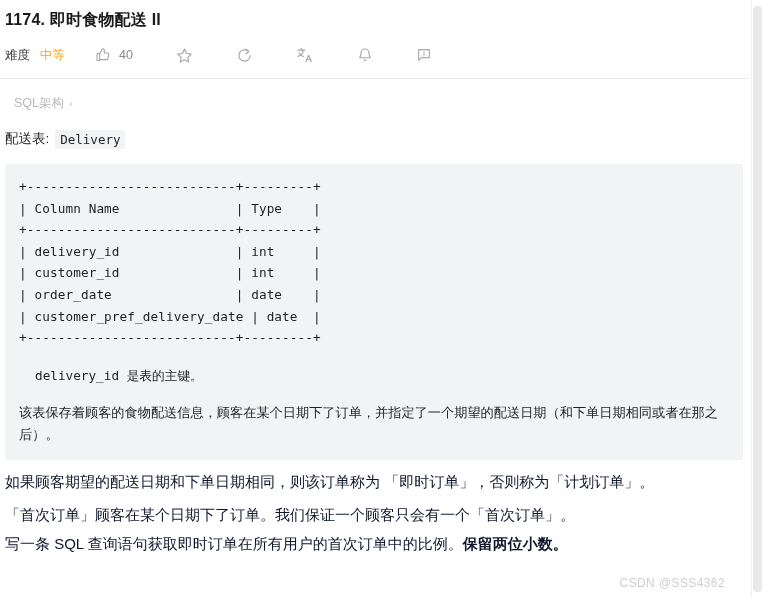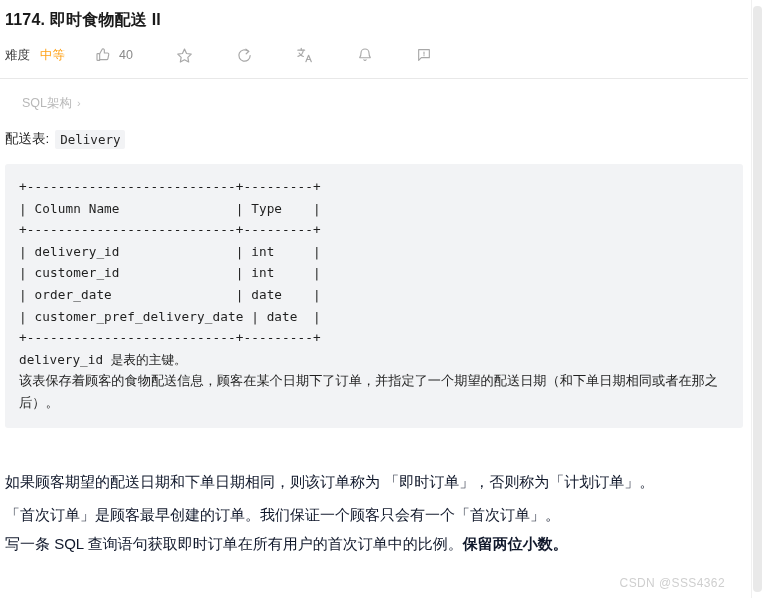--- a/index.html
+++ b/index.html
@@ -82,21 +82,21 @@
     left: 0px;
     top: 78px;
     width: 748px;
     height: 1px;
     background: #e8e8e8;
   }
 
   
   .sql-schema {
     position: absolute;
-    left: 22px;
+    left: 14px;
     top: 95px;
     font-size: 12.5px;
     color: #b8b8b8;
     display: flex;
     align-items: center;
     cursor: pointer;
     white-space: nowrap;
   }
   .sql-schema .chev {
     margin-left: 5px;
@@ -140,21 +140,21 @@
   pre.ascii {
     margin: 0;
     font-family: "DejaVu Sans Mono", "Liberation Mono", monospace;
     font-size: 12.7px;
     line-height: 21.6px;
     color: #1f1f1f;
     white-space: pre;
     letter-spacing: 0.1px;
   }
   .code-note {
-    margin: 0;
+    margin: 16px;
     font-family: "DejaVu Sans Mono", "Liberation Mono", monospace;
     font-size: 12.7px;
     line-height: 21.6px;
     color: #1f1f1f;
     white-space: pre;
   }
   .code-desc {
     margin: 0;
     font-family: Liberation Sans, sans-serif;
     font-size: 13.2px;
@@ -302,21 +302,21 @@
 | delivery_id               | int     |
 | customer_id               | int     |
 | order_date                | date    |
 | customer_pref_delivery_date | date  |
 +---------------------------+---------+</pre>
     <div class="code-note">delivery_id 是表的主键。</div>
     <div class="code-desc">该表保存着顾客的食物配送信息，顾客在某个日期下了订单，并指定了一个期望的配送日期（和下单日期相同或者在那之后）。</div>
   </div>
 
   <div class="para p1">如果顾客期望的配送日期和下单日期相同，则该订单称为 「即时订单」，否则称为「计划订单」。</div>
-  <div class="para p2">「首次订单」是顾客最早创建的订单。我们保证一个顾客只会有一个「首次订单」。</div>
+  <div class="para p2">「首次订单」顾客在某个日期下了订单。我们保证一个顾客只会有一个「首次订单」。</div>
   <div class="para p3">
     <span>写一条 SQL 查询语句获取即时订单在所有用户的首次订单中的比例。</span><b>保留两位小数。</b>
   </div>
 
   <div class="watermark">CSDN @SSS4362</div>
 
   <div class="scrollbar-track">
     <div class="scrollbar-thumb"></div>
   </div>
 

